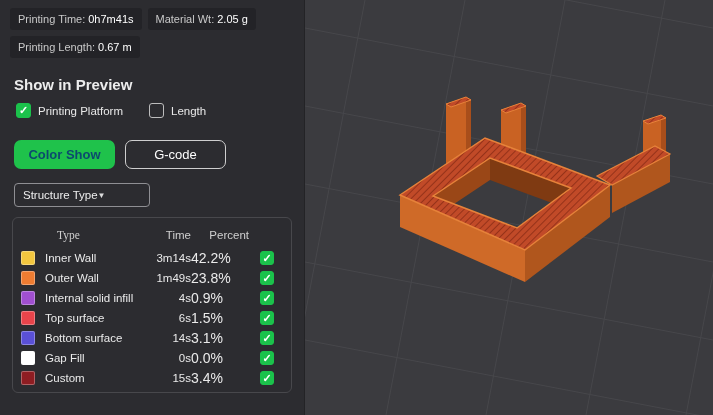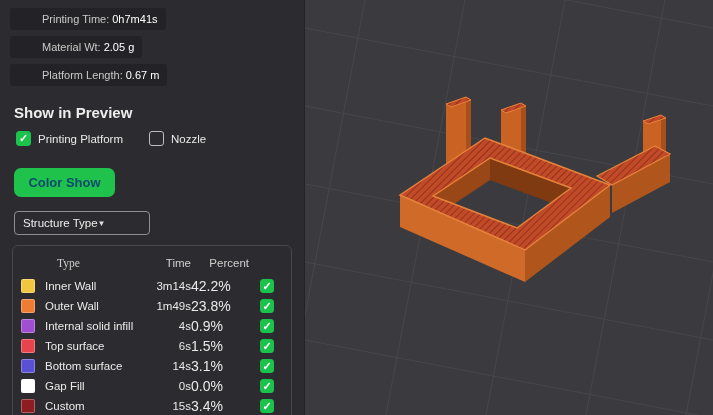--- a/index.html
+++ b/index.html
@@ -8,21 +8,21 @@
     width:713px; height:415px; overflow:hidden;
     background:#2c2c30; color:#e8e8e8;
     font-family:"Liberation Sans", sans-serif;
     display:flex;
   }
 
   
   .panel { width:305px; min-width:305px; height:415px; background:#2c2c30; border-right:1px solid #232326; }
   .stats { padding:8px 10px 4px 10px; display:flex; flex-wrap:wrap; gap:6px; }
   .chip { background:#232327; border-radius:3px; padding:5px 8px; font-size:11px; white-space:nowrap; }
-  .chip .lbl { color:#c9c9c9;margin-left:24px; }
+  .chip .lbl { color:#c9c9c9; }
   .chip .val { color:#ffffff; margin-left:3px; }
 
   h2.section { font-size:15px; font-weight:600; color:#ededed; margin:14px 16px 10px 0; padding:0 14px; }
 
   .opts { display:flex; gap:26px; padding:0 16px; align-items:center; }
   .opt { display:flex; align-items:center; gap:7px; font-size:11.5px; cursor:pointer; }
 
   .cb { width:15px; height:15px; border-radius:3px; border:1px solid #bdbdbd; display:flex; align-items:center; justify-content:center; background:transparent; flex:none; }
   .cb.checked { background:#1bc24b; border-color:#1bc24b; }
   .cb .check-icon { display:none; color:#fff; font-size:11px; font-weight:bold; line-height:1; }
@@ -60,41 +60,42 @@
 <aside class="panel">
 
   <div class="stats">
     <div class="chip">
       <span class="lbl">Printing Time:</span><span class="val">0h7m41s</span>
     </div>
     <div class="chip">
       <span class="lbl">Material Wt:</span><span class="val">2.05 g</span>
     </div>
     <div class="chip">
-      <span class="lbl">Platform Length:</span><span class="val">0.67 m</span>
+      <span class="lbl">Printing Length:</span><span class="val">0.67 m</span>
     </div>
   </div>
 
   <h2 class="section">Show in Preview</h2>
 
   <div class="opts">
     <div class="opt">
       <span class="cb checked">
           <span class="check-icon">✓</span>
         </span>
       <span>Printing Platform</span>
     </div>
     <div class="opt">
       <span class="cb"></span>
-      <span>Nozzle</span>
+      <span>Length</span>
     </div>
   </div>
 
   <div class="btnrow">
     <button class="btn btn-green">Color Show</button>
+    <button class="btn btn-dark">G-code</button>
   </div>
 
   <div class="select">
     <span>Structure Type</span>
     <span class="caret">▼</span>
   </div>
 
   <div class="tablebox">
     <div class="thead">
       <span class="th-type">Type</span>

